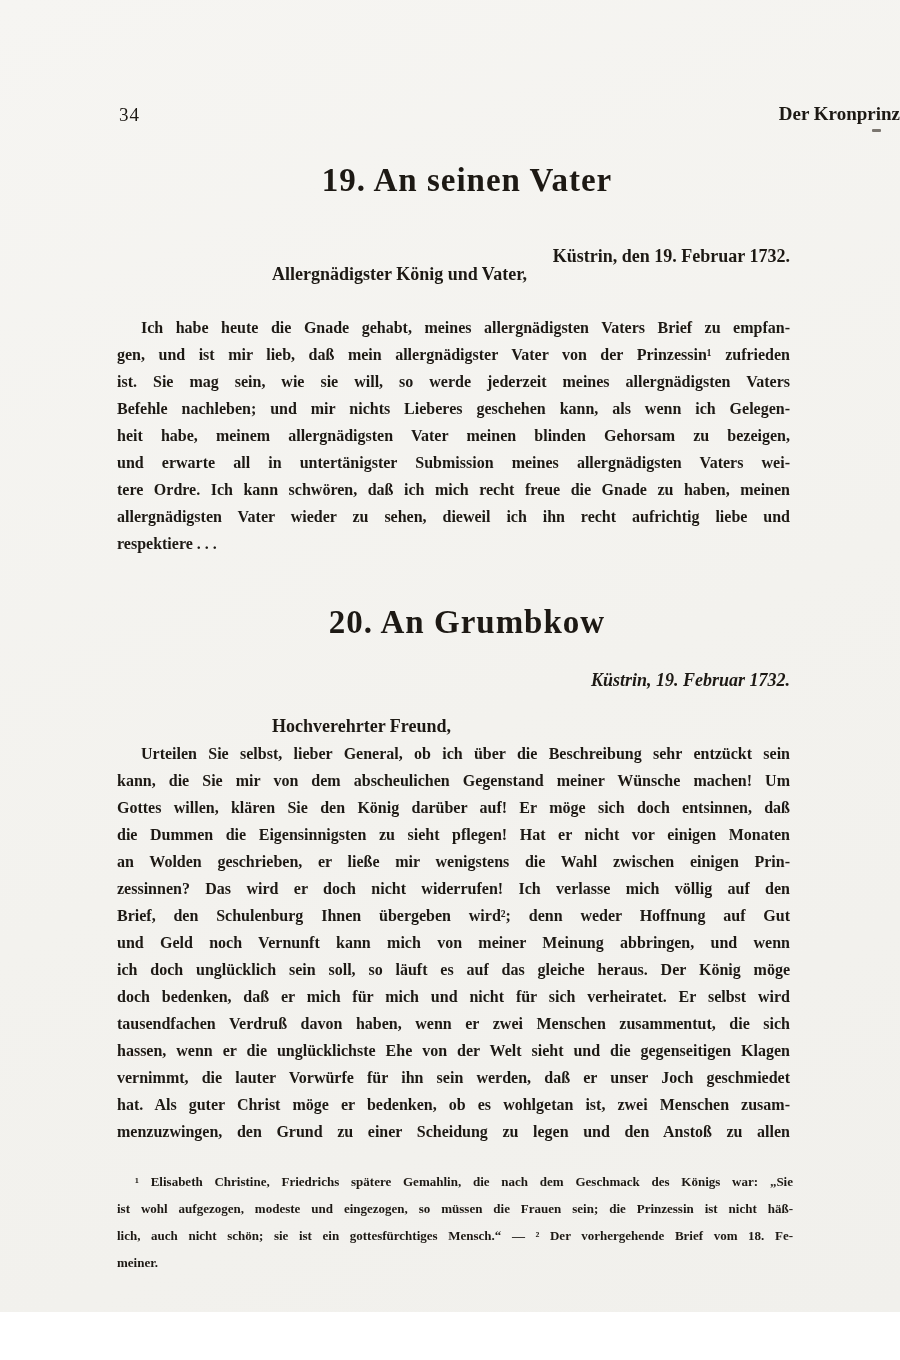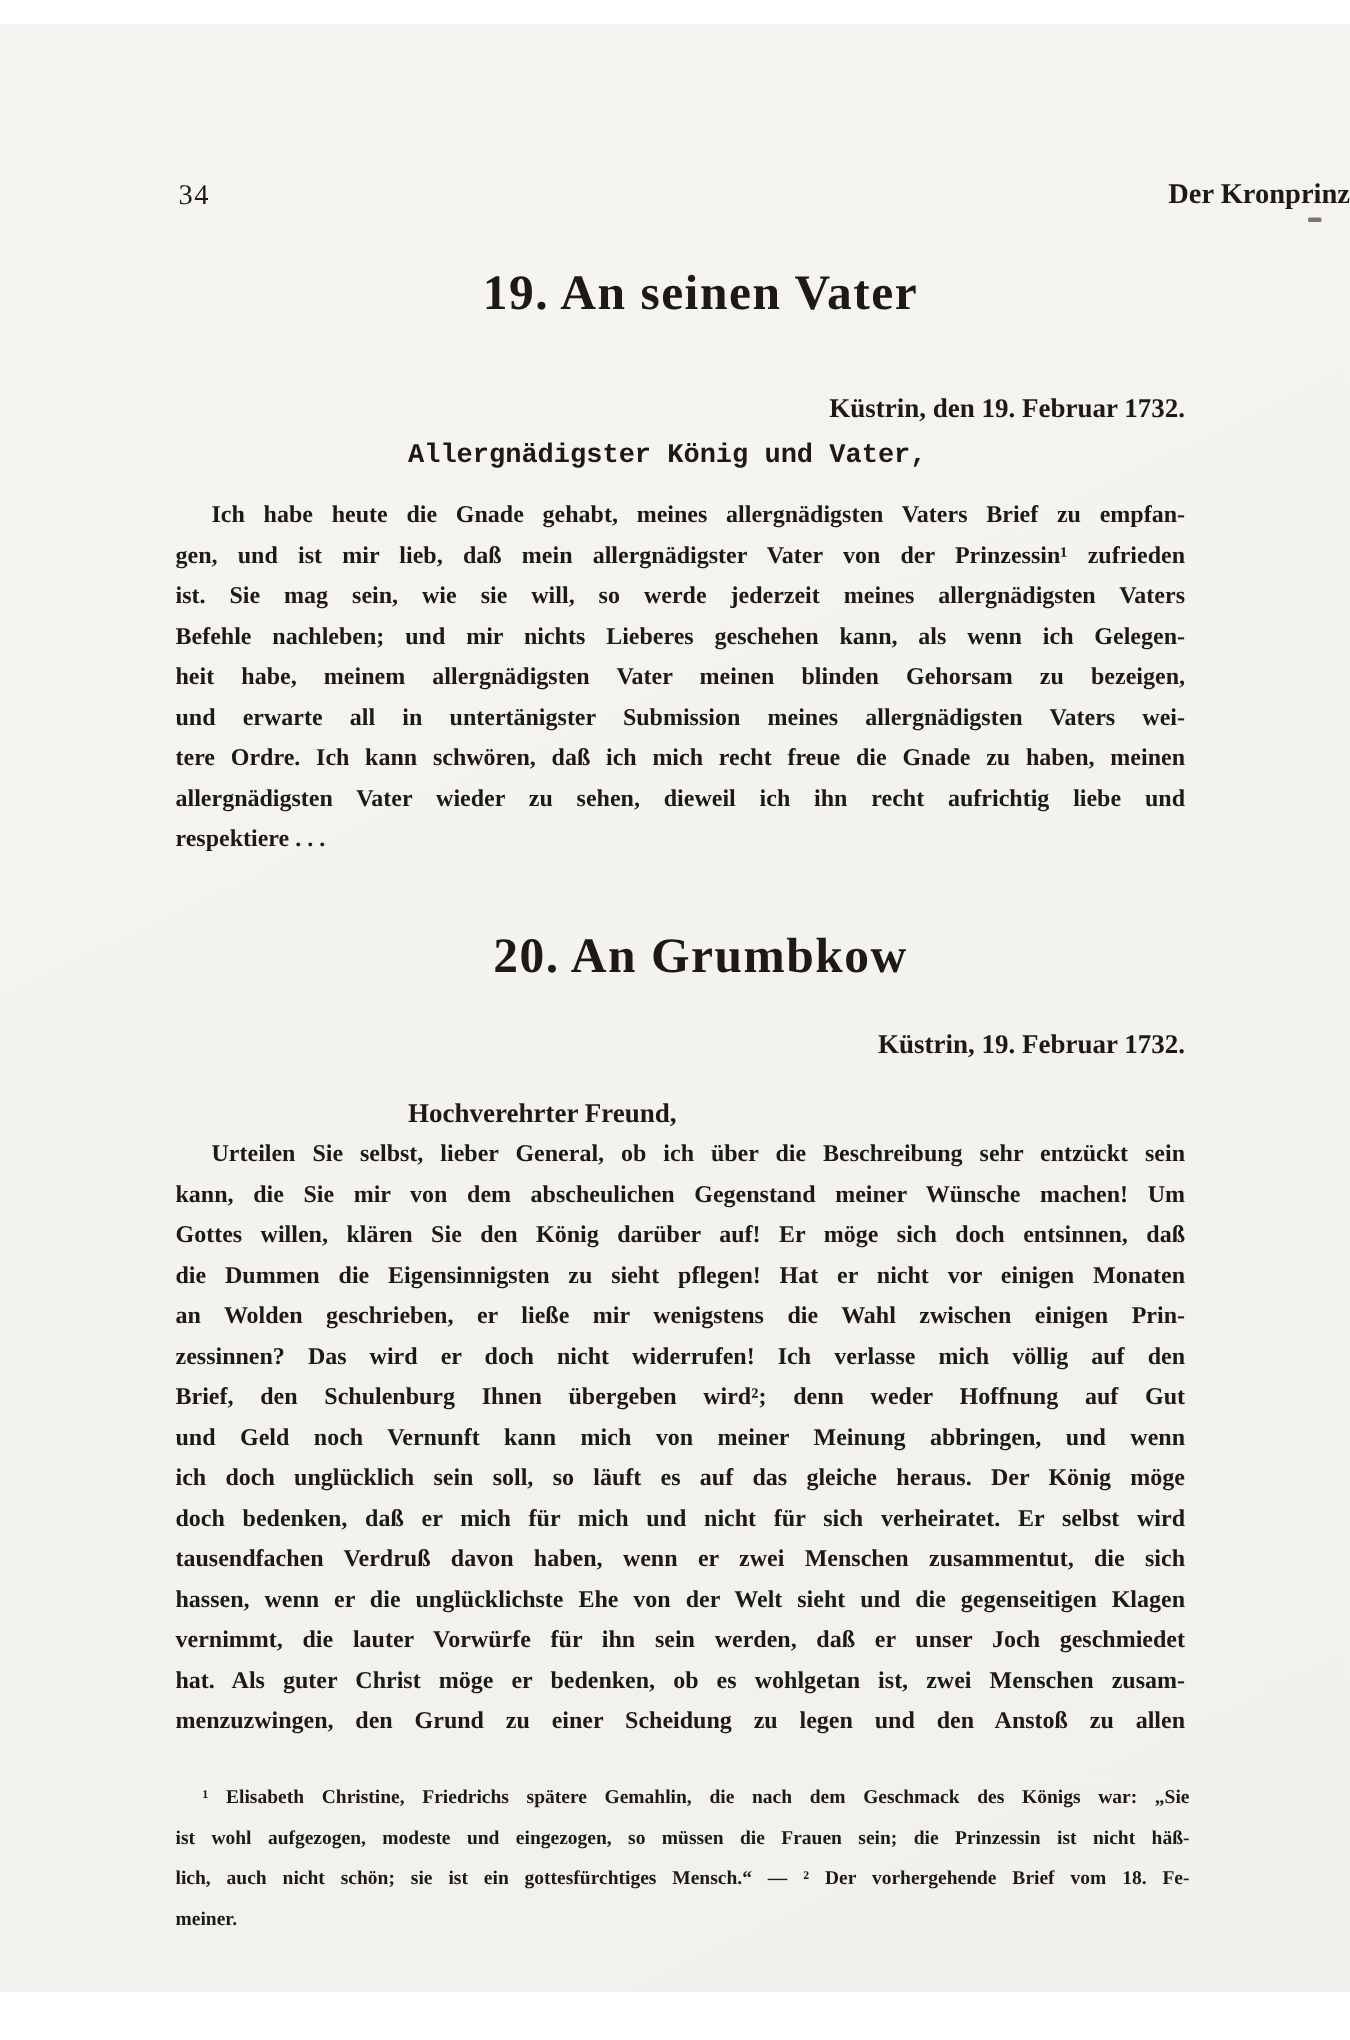--- a/index.html
+++ b/index.html
@@ -3,21 +3,20 @@
 <meta charset="utf-8">
 <style>
   html,body { margin:0; padding:0; }
   .page {
     position:relative;
     width:900px; height:1312px;
     background:linear-gradient(155deg,#f6f5f2 0%,#f3f2ee 55%,#f1f0ec 100%);
     font-family:"Liberation Serif", serif;
     color:#1d1914;
     overflow:hidden;
-    margin-top:16px;
   }
   .pagenum {
     position:absolute; top:104px; left:119px;
     font-size:19px; letter-spacing:1px;
   }
   .running-title {
     position:absolute; top:103px; left:38px; width:862px;
     text-align:right; font-size:19px; font-weight:bold;
   }
   .heading {
@@ -25,26 +24,26 @@
     text-align:center; font-size:33px; font-weight:bold;
     letter-spacing:1px;
   }
   .h19 { top:162px; }
   .h20 { top:604px; }
   .dateline {
     position:absolute; left:115px; width:675px;
     text-align:right; font-size:18px; font-weight:bold;
   }
   .d1 { top:246px; }
-  .d2 { top:670px; }
+  .d2 { top:670px;font-style:italic; }
   .salutation {
     position:absolute; left:272px;
     font-size:18px; font-weight:bold;
   }
-  .s1 { top:278px;font-family:Liberation Mono, monospace; }
+  .s1 { top:264px; }
   .s2 { top:716px; }
   .para {
     position:absolute; left:117px; width:673px;
     font-size:16px; line-height:27px; font-weight:bold;
   }
   .p1 { top:314px; }
   .p2 { top:740px; }
   .footnote {
     position:absolute; top:1168px; left:117px; width:676px;
     font-size:13px; line-height:27px; font-weight:bold;

